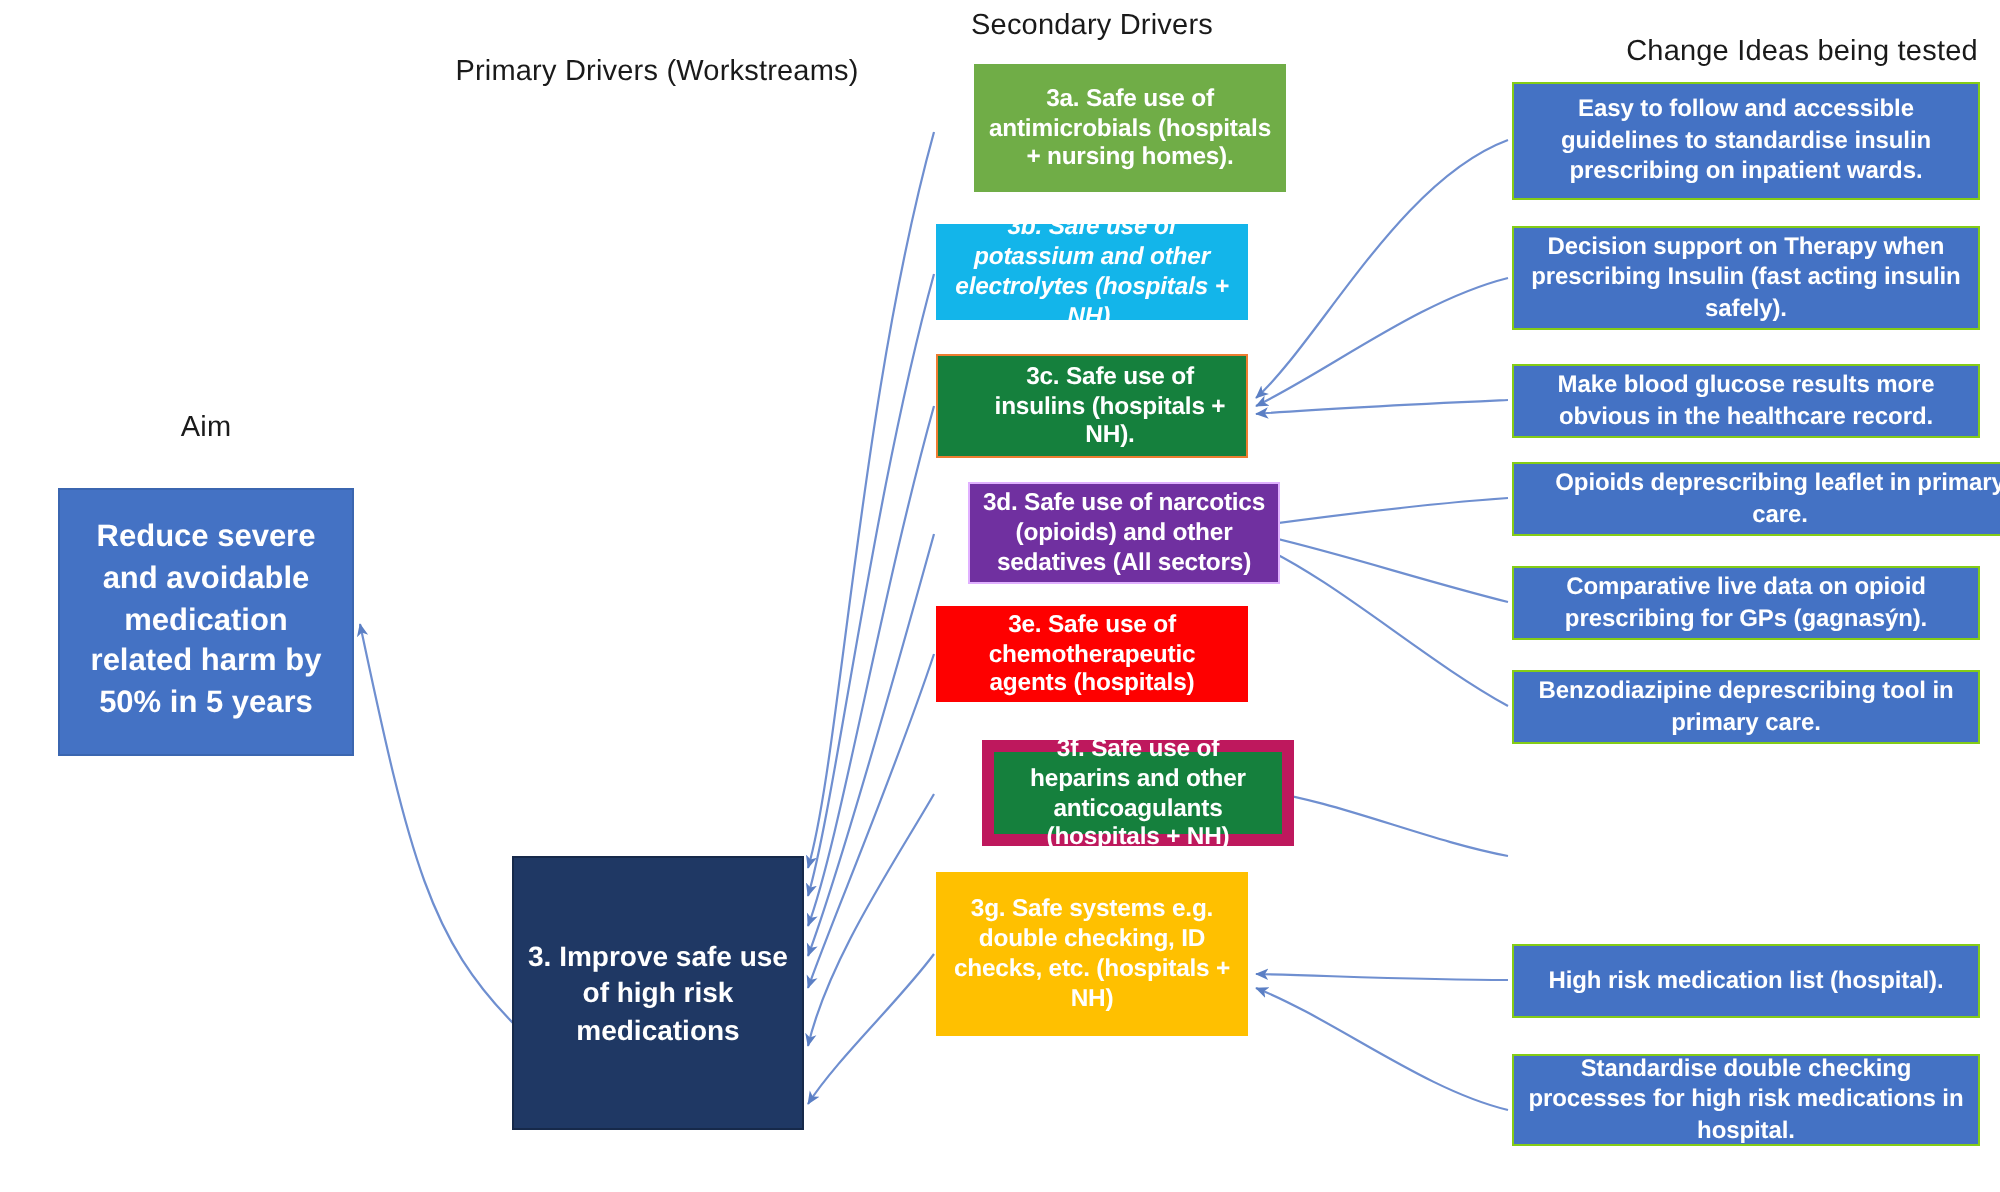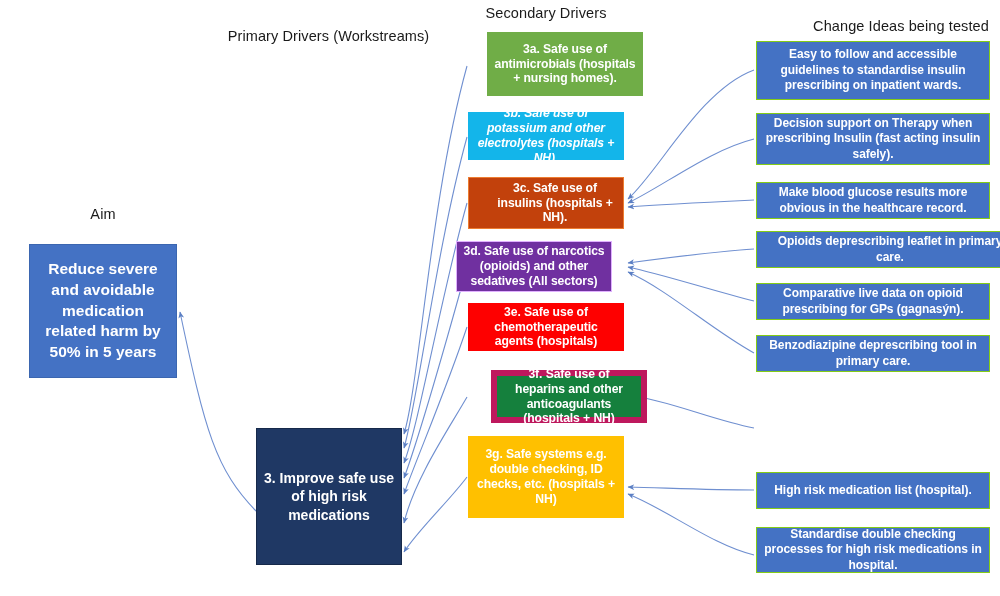--- a/index.html
+++ b/index.html
@@ -69,21 +69,21 @@
   }
   .node.idea {
     background: #4472c4;
     border: 1px solid #84cc16;
     font-size: 12px;
     line-height: 1.28;
     letter-spacing: -0.05px;
   }
   .sec-green   { background:#70ad47; border:1px solid #70ad47; }
   .sec-cyan    { background:#13b5ea; border:1px solid #13b5ea; }
-  .sec-orange  { background:#c2410c; border:1px solid #ed7d31;padding-left:24px; }
+  .sec-orange  { background:#15803d; border:1px solid #ed7d31;padding-left:24px; }
   .sec-purple  { background:#7030a0; border:1px solid #e0b0ff; }
   .sec-red     { background:#fe0000; border:1px solid #fe0000; }
   .sec-magenta { background:#15803d; border:6px solid #be185d;margin-left:23px; }
   .sec-yellow  { background:#ffc000; border:1px solid #ffc000; }
 </style>
 </head>
 <body>
 
 <div id="canvas">
 
@@ -128,21 +128,21 @@
   <div class="node aim" style="left:29px; top:244px; width:148px; height:134px;">Reduce severe and avoidable medication related harm by 50% in 5 years</div>
 
   <div class="node primary" style="left:256px; top:428px; width:146px; height:137px;">3. Improve safe use of high risk medications</div>
 
   <div class="node sec sec-green" style="left:468px; top:32px; width:156px; height:64px;margin-left:19px;">3a. Safe use of antimicrobials (hospitals + nursing homes).</div>
 
   <div class="node sec sec-cyan" style="left:468px; top:112px; width:156px; height:48px;font-style:italic;">3b. Safe use of potassium and other electrolytes (hospitals + NH).</div>
 
   <div class="node sec sec-orange" style="left:468px; top:177px; width:156px; height:52px;">3c. Safe use of insulins (hospitals + NH).</div>
 
-  <div class="node sec sec-purple" style="left:456px; top:241px; width:156px; height:51px;">3d. Safe use of narcotics (opioids) and other sedatives (All sectors)</div>
+  <div class="node sec sec-purple" style="left:484px; top:241px; width:156px; height:51px;">3d. Safe use of narcotics (opioids) and other sedatives (All sectors)</div>
 
   <div class="node sec sec-red" style="left:468px; top:303px; width:156px; height:48px;">3e. Safe use of chemotherapeutic agents (hospitals)</div>
 
   <div class="node sec sec-magenta" style="left:468px; top:370px; width:156px; height:53px;">3f. Safe use of heparins and other anticoagulants (hospitals + NH)</div>
 
   <div class="node sec sec-yellow" style="left:468px; top:436px; width:156px; height:82px;">3g. Safe systems e.g. double checking, ID checks, etc. (hospitals + NH)</div>
 
   <div class="node idea" style="left:756px; top:41px; width:234px; height:59px;">Easy to follow and accessible guidelines to standardise insulin prescribing on inpatient wards.</div>
 
   <div class="node idea" style="left:756px; top:113px; width:234px; height:52px;text-align:center;">Decision support on Therapy when prescribing Insulin (fast acting insulin safely).</div>

